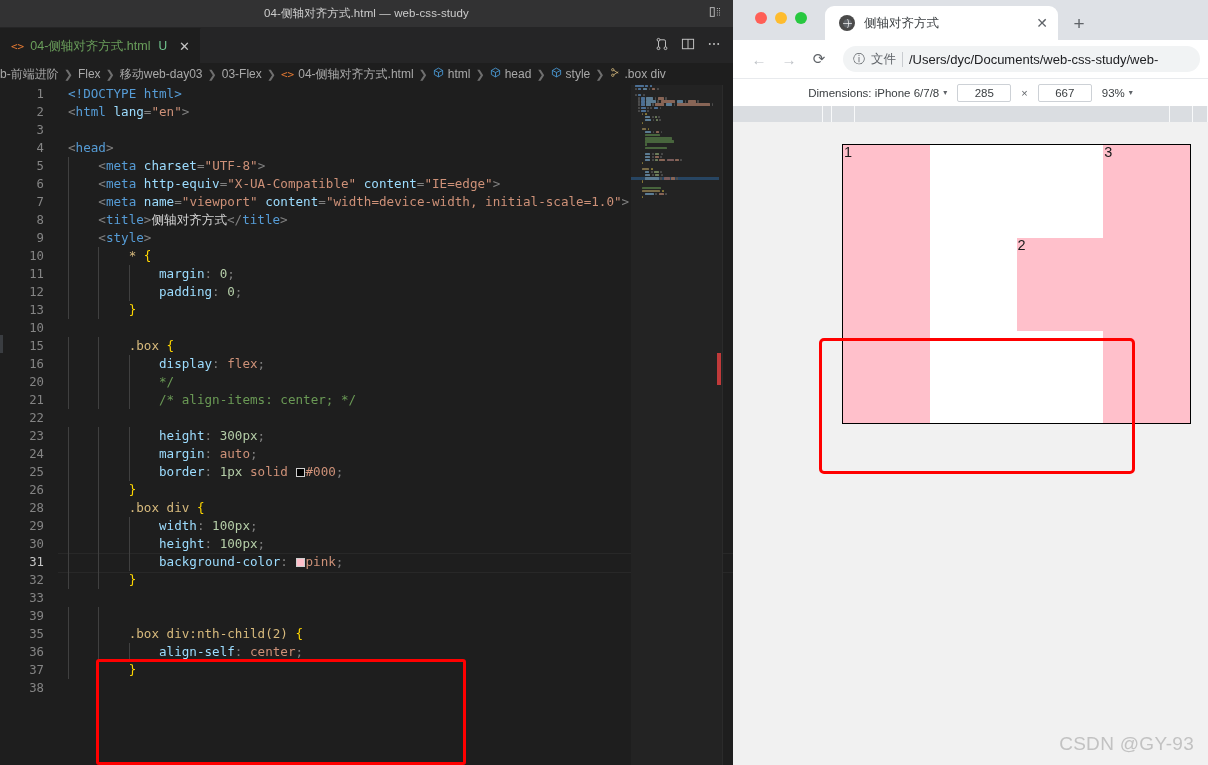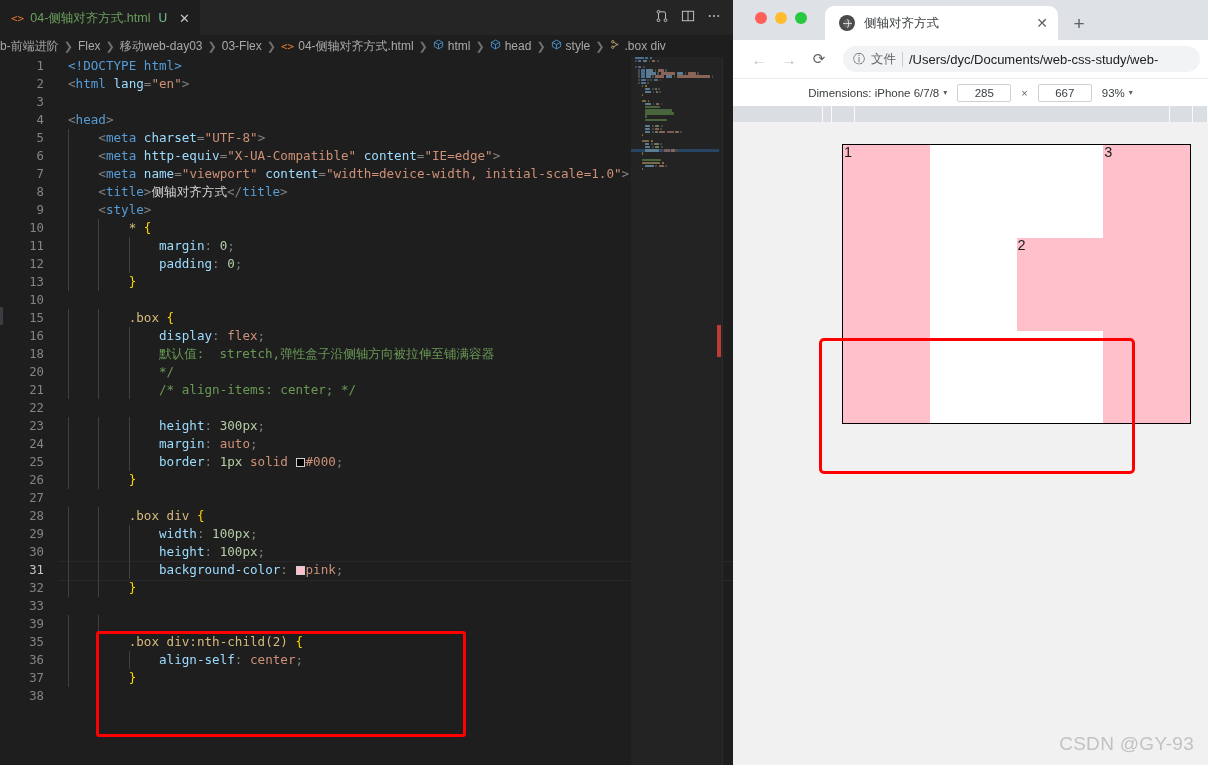--- a/index.html
+++ b/index.html
@@ -293,20 +293,31 @@
     background:#f1f1f1;
   }
 </style>
 </head>
 <body>
 
 <div class="app">
 
   <section class="vscode">
 
+    <div class="vs-titlebar">
+      <div class="vs-title">04-侧轴对齐方式.html — web-css-study</div>
+      <div class="vs-title-actions">
+        <span class="ic">
+          <svg width="14" height="14" viewBox="0 0 16 16" fill="none" stroke="currentColor" stroke-width="1.1">
+            <rect x="1.5" y="3" width="4.5" height="10"></rect>
+            <path d="M9 4h4M9 6.5h4M9 9h4M9 11.5h4" stroke-dasharray="1.2 1.2"></path>
+          </svg>
+        </span>
+      </div>
+    </div>
 
     <div class="vs-tabbar">
       <div class="vs-tab">
         <span class="tab-ic">&lt;&gt;</span>
         <span class="tab-label">04-侧轴对齐方式.html</span>
         <span class="tab-badge">U</span>
         <span class="tab-close">✕</span>
       </div>
       <div class="vs-tabbar-actions">
         <span class="ic">
@@ -401,29 +412,27 @@
           <div class="line"><span class="ln">7</span><span class="code"><span class="indent-guide" style="left: 10px;"></span><span class="t-text">    </span><span class="t-punct">&lt;</span><span class="t-tag">meta</span><span class="t-attr"> name</span><span class="t-punct">=</span><span class="t-str">"viewport"</span><span class="t-attr"> content</span><span class="t-punct">=</span><span class="t-str">"width=device-width, initial-scale=1.0"</span><span class="t-punct">&gt;</span></span></div>
           <div class="line"><span class="ln">8</span><span class="code"><span class="indent-guide" style="left: 10px;"></span><span class="t-text">    </span><span class="t-punct">&lt;</span><span class="t-tag">title</span><span class="t-punct">&gt;</span><span class="t-text">侧轴对齐方式</span><span class="t-punct">&lt;/</span><span class="t-tag">title</span><span class="t-punct">&gt;</span></span></div>
           <div class="line"><span class="ln">9</span><span class="code"><span class="indent-guide" style="left: 10px;"></span><span class="t-text">    </span><span class="t-punct">&lt;</span><span class="t-tag">style</span><span class="t-punct">&gt;</span></span></div>
           <div class="line"><span class="ln">10</span><span class="code"><span class="indent-guide" style="left: 10px;"></span><span class="indent-guide" style="left: 40.4px;"></span><span class="t-text">        </span><span class="t-sel">* </span><span class="t-brace">{</span></span></div>
           <div class="line"><span class="ln">11</span><span class="code"><span class="indent-guide" style="left: 10px;"></span><span class="indent-guide" style="left: 40.4px;"></span><span class="indent-guide" style="left: 70.8px;"></span><span class="t-text">            </span><span class="t-prop">margin</span><span class="t-punct">: </span><span class="t-num">0</span><span class="t-punct">;</span></span></div>
           <div class="line"><span class="ln">12</span><span class="code"><span class="indent-guide" style="left: 10px;"></span><span class="indent-guide" style="left: 40.4px;"></span><span class="indent-guide" style="left: 70.8px;"></span><span class="t-text">            </span><span class="t-prop">padding</span><span class="t-punct">: </span><span class="t-num">0</span><span class="t-punct">;</span></span></div>
           <div class="line"><span class="ln">13</span><span class="code"><span class="indent-guide" style="left: 10px;"></span><span class="indent-guide" style="left: 40.4px;"></span><span class="t-text">        </span><span class="t-brace">}</span></span></div>
           <div class="line"><span class="ln">10</span><span class="code"></span></div>
           <div class="line"><span class="ln">15</span><span class="code"><span class="indent-guide" style="left: 10px;"></span><span class="indent-guide" style="left: 40.4px;"></span><span class="t-text">        </span><span class="t-sel">.box </span><span class="t-brace">{</span></span></div>
           <div class="line"><span class="ln">16</span><span class="code"><span class="indent-guide" style="left: 10px;"></span><span class="indent-guide" style="left: 40.4px;"></span><span class="indent-guide" style="left: 70.8px;"></span><span class="t-text">            </span><span class="t-prop">display</span><span class="t-punct">: </span><span class="t-val">flex</span><span class="t-punct">;</span></span></div>
-          <div class="line"><span class="ln">18</span><span class="code"><span class="indent-guide" style="left: 10px;"></span><span class="indent-guide" style="left: 40.4px;"></span><span class="indent-guide" style="left: 70.8px;"></span><span class="t-text">            </span><span class="t-cmt">默认值:  stretch,弹性盒子沿侧轴方向被拉伸至铺满容器</span></span></div>
           <div class="line"><span class="ln">20</span><span class="code"><span class="indent-guide" style="left: 10px;"></span><span class="indent-guide" style="left: 40.4px;"></span><span class="indent-guide" style="left: 70.8px;"></span><span class="t-text">            </span><span class="t-cmt">*/</span></span></div>
           <div class="line"><span class="ln">21</span><span class="code"><span class="indent-guide" style="left: 10px;"></span><span class="indent-guide" style="left: 40.4px;"></span><span class="indent-guide" style="left: 70.8px;"></span><span class="t-text">            </span><span class="t-cmt">/* align-items: center; */</span></span></div>
           <div class="line"><span class="ln">22</span><span class="code"></span></div>
           <div class="line"><span class="ln">23</span><span class="code"><span class="indent-guide" style="left: 10px;"></span><span class="indent-guide" style="left: 40.4px;"></span><span class="indent-guide" style="left: 70.8px;"></span><span class="t-text">            </span><span class="t-prop">height</span><span class="t-punct">: </span><span class="t-num">300px</span><span class="t-punct">;</span></span></div>
           <div class="line"><span class="ln">24</span><span class="code"><span class="indent-guide" style="left: 10px;"></span><span class="indent-guide" style="left: 40.4px;"></span><span class="indent-guide" style="left: 70.8px;"></span><span class="t-text">            </span><span class="t-prop">margin</span><span class="t-punct">: </span><span class="t-val">auto</span><span class="t-punct">;</span></span></div>
           <div class="line"><span class="ln">25</span><span class="code"><span class="indent-guide" style="left: 10px;"></span><span class="indent-guide" style="left: 40.4px;"></span><span class="indent-guide" style="left: 70.8px;"></span><span class="t-text">            </span><span class="t-prop">border</span><span class="t-punct">: </span><span class="t-num">1px</span><span class="t-val"> solid </span><span class="swatch sw-black"></span><span class="t-val">#000</span><span class="t-punct">;</span></span></div>
           <div class="line"><span class="ln">26</span><span class="code"><span class="indent-guide" style="left: 10px;"></span><span class="indent-guide" style="left: 40.4px;"></span><span class="t-text">        </span><span class="t-brace">}</span></span></div>
-          <div class="line"><span class="ln">27</span><span class="code"></span></div>
           <div class="line"><span class="ln">28</span><span class="code"><span class="indent-guide" style="left: 10px;"></span><span class="indent-guide" style="left: 40.4px;"></span><span class="t-text">        </span><span class="t-sel">.box div </span><span class="t-brace">{</span></span></div>
           <div class="line"><span class="ln">29</span><span class="code"><span class="indent-guide" style="left: 10px;"></span><span class="indent-guide" style="left: 40.4px;"></span><span class="indent-guide" style="left: 70.8px;"></span><span class="t-text">            </span><span class="t-prop">width</span><span class="t-punct">: </span><span class="t-num">100px</span><span class="t-punct">;</span></span></div>
           <div class="line"><span class="ln">30</span><span class="code"><span class="indent-guide" style="left: 10px;"></span><span class="indent-guide" style="left: 40.4px;"></span><span class="indent-guide" style="left: 70.8px;"></span><span class="t-text">            </span><span class="t-prop">height</span><span class="t-punct">: </span><span class="t-num">100px</span><span class="t-punct">;</span></span></div>
           <div class="line active"><span class="ln">31</span><span class="code"><span class="indent-guide" style="left: 10px;"></span><span class="indent-guide" style="left: 40.4px;"></span><span class="indent-guide" style="left: 70.8px;"></span><span class="t-text">            </span><span class="t-prop">background-color</span><span class="t-punct">: </span><span class="swatch sw-pink"></span><span class="t-val">pink</span><span class="t-punct">;</span></span></div>
           <div class="line"><span class="ln">32</span><span class="code"><span class="indent-guide" style="left: 10px;"></span><span class="indent-guide" style="left: 40.4px;"></span><span class="t-text">        </span><span class="t-brace">}</span></span></div>
           <div class="line"><span class="ln">33</span><span class="code"></span></div>
           <div class="line"><span class="ln">39</span><span class="code"><span class="indent-guide" style="left: 10px;"></span><span class="indent-guide" style="left: 40.4px;"></span><span class="t-text">        </span></span></div>
           <div class="line"><span class="ln">35</span><span class="code"><span class="indent-guide" style="left: 10px;"></span><span class="indent-guide" style="left: 40.4px;"></span><span class="t-text">        </span><span class="t-sel">.box div:nth-child(2) </span><span class="t-brace">{</span></span></div>
           <div class="line"><span class="ln">36</span><span class="code"><span class="indent-guide" style="left: 10px;"></span><span class="indent-guide" style="left: 40.4px;"></span><span class="indent-guide" style="left: 70.8px;"></span><span class="t-text">            </span><span class="t-prop">align-self</span><span class="t-punct">: </span><span class="t-val">center</span><span class="t-punct">;</span></span></div>
           <div class="line"><span class="ln">37</span><span class="code"><span class="indent-guide" style="left: 10px;"></span><span class="indent-guide" style="left: 40.4px;"></span><span class="t-text">        </span><span class="t-brace">}</span></span></div>

